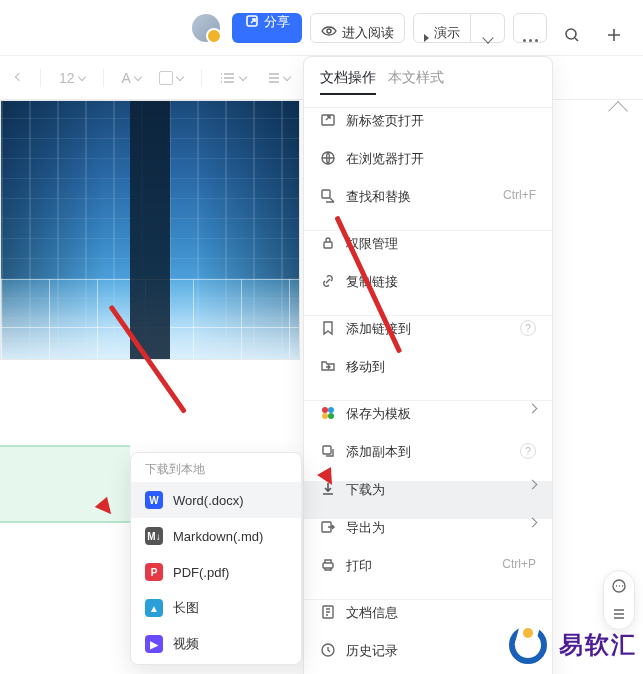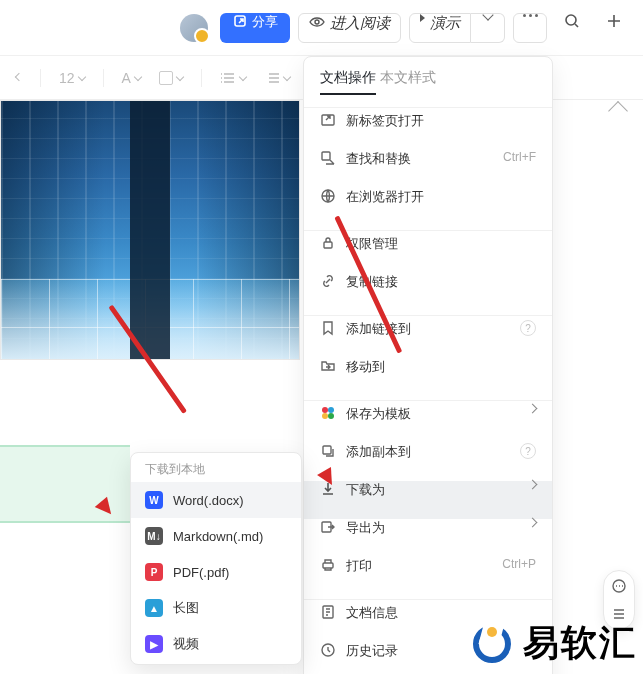--- a/index.html
+++ b/index.html
@@ -2,21 +2,21 @@
 <html><head>
 <meta charset="utf-8">
 <style>
 * { margin: 0; padding: 0; box-sizing: border-box; font-family: -apple-system, BlinkMacSystemFont, "Segoe UI", "PingFang SC", "Microsoft YaHei", sans-serif; }
 body { width: 643px; height: 674px; background: #fff; position: relative; overflow: hidden; }
 
 .topbar { height: 56px; display: flex; align-items: center; justify-content: flex-end; padding: 0 12px; gap: 8px; border-bottom: 1px solid #f0f0f0; }
 .avatar { width: 28px; height: 28px; border-radius: 50%; background: linear-gradient(135deg,#b8c6d6,#8fa3b8); margin-right: 4px; position: relative; }
 .avatar::after { content:""; position:absolute; bottom:-2px; right:-2px; width:12px; height:12px; border-radius:50%; background:#f0b429; border:2px solid #fff; }
 .share-btn { height: 30px; padding: 0 12px; background: #3370ff; color: #fff; border-radius: 6px; display: flex; align-items: flex-start; gap: 4px; font-size: 13px; cursor: pointer; }
-.pill { height: 30px; padding: 0 10px; border: 1px solid #e0e0e0; border-radius: 6px; display: flex; align-items: flex-start; gap: 5px; font-size: 15px; color: #333; cursor: pointer; font-style: italic; }
+.pill { height: 30px; padding: 0 10px; border: 1px solid #e0e0e0; border-radius: 6px; display: flex; align-items: flex-end; gap: 5px; font-size: 13px; color: #333; cursor: pointer; }
 .pill.sq { width: 34px; padding: 0; justify-content: center; }
 .pill .tri { width:0; height:0; border-left:5px solid #555; border-top:4px solid transparent; border-bottom:4px solid transparent; }
 .chev-down { width:8px; height:8px; border-right:1.5px solid #666; border-bottom:1.5px solid #666; transform: rotate(45deg); margin-top:-3px; }
 .dots { display:flex; gap:3px; } .dots span { width:3px; height:3px; border-radius:50%; background:#666; }
 
 .toolbar-strip { height: 44px; border-bottom: 1px solid #eee; display:flex; align-items:center; gap:18px; padding:0 16px; color:#bbb; font-size:14px; }
 .tb-item { display:flex; align-items:center; gap:4px; } .tb-caret { width:6px;height:6px;border-right:1px solid #bbb;border-bottom:1px solid #bbb;transform:rotate(45deg);margin-top:-2px; }
 .tb-sep { width:1px; height:18px; background:#eee; }
 
 .canvas-area { position: relative; padding: 0; }
@@ -27,21 +27,21 @@
   repeating-linear-gradient(0deg, rgba(255,255,255,0.08) 0 1px, transparent 1px 20px),
   linear-gradient(90deg, rgba(0,20,40,0.5) 0%, transparent 35%, transparent 65%, rgba(0,20,40,0.5) 100%);
 }
 .doc-image::after { content:""; position:absolute; left:50%; top:0; bottom:0; width:40px; margin-left:-20px; background:rgba(10,30,50,0.85); }
 .floor { position:absolute; bottom:0; left:0; right:0; height:80px; background:linear-gradient(180deg, rgba(120,200,240,0.3), rgba(220,240,252,0.95)); }
 .floor::before { content:""; position:absolute; inset:0; background:repeating-linear-gradient(90deg, rgba(255,255,255,0.5) 0 1px, transparent 1px 48px), repeating-linear-gradient(180deg, rgba(255,255,255,0.5) 0 1px, transparent 1px 48px); }
 
 .green-block { position:absolute; left:0; top:445px; width:130px; height:78px; background:#e6f7ed; border-top:2px solid #b8e6cc; border-bottom:2px solid #b8e6cc; }
 
 .main-menu { position:absolute; top:56px; left:303px; width:250px; background:#fff; border:1px solid #e8e8e8; border-radius:8px; box-shadow:0 8px 24px rgba(0,0,0,0.08); padding:6px 0 10px; z-index:50; }
-.menu-tabs { display:flex; gap:4px; padding:6px 16px 8px; font-size:14px; }
+.menu-tabs { display:flex; gap:12px; padding:6px 16px 8px; font-size:14px; }
 .menu-tab { padding-bottom:6px; cursor:pointer; color:#999; }
 .menu-tab.active { color:#1f2329; font-weight:500; border-bottom:2px solid #1f2329; }
 .menu-divider { height:1px; background:#f0f0f0; margin:4px 0; }
 .menu-item { height:38px; display:flex; padding:0 16px; font-size:13px; color:#333; cursor:pointer; gap:10px; position:relative; }
 .menu-item.highlighted { background:#eef0f2; }
 .menu-icon { width:16px; height:16px; display:flex; align-items:center; justify-content:center; color:#666; flex-shrink:0; }
 .menu-label { flex:1; }
 .menu-hint { color:#aaa; font-size:12px; }
 .menu-help { width:16px;height:16px;border:1px solid #ddd;border-radius:50%;color:#bbb;font-size:10px;display:flex;align-items:center;justify-content:center; }
 .menu-arrow { width:7px;height:7px;border-right:1.5px solid #888;border-bottom:1.5px solid #888;transform:rotate(-45deg); }
@@ -58,21 +58,21 @@
 .arrow-head { position:absolute; width:0;height:0; border-right:16px solid #d82a2a; border-top:8px solid transparent; border-bottom:8px solid transparent; }
 
 .side-bubble { position:absolute; right:8px; width:32px; padding:6px 0; background:#fff; border:1px solid #e8e8e8; border-radius:16px; box-shadow:0 4px 12px rgba(0,0,0,0.08); display:flex; flex-direction:column; align-items:center; gap:10px; z-index:40; }
 .side-bubble .ic { width:18px;height:18px;color:#666;display:flex;align-items:center;justify-content:center; }
 
 .watermark { position:absolute; right:6px; bottom:6px; display:flex; align-items:center; gap:8px; z-index:80; }
 .wm-logo { width:46px; height:46px; position:relative; }
 .wm-ring { position:absolute; inset:4px; border:6px solid #1a5fb8; border-radius:50%; }
 .wm-cut { position:absolute; left:50%; top:-4px; width:20px; height:30px; background:#fff; transform:translateX(-50%) rotate(15deg); }
 .wm-dot { position:absolute; left:50%; top:6px; width:10px; height:10px; background:#f6b73c; border-radius:50%; transform:translateX(-50%); }
-.wm-text { font-size:36px; font-weight:700; color:#000000; letter-spacing:2px; }
+.wm-text { font-size:24px; font-weight:700; color:#4c1d95; letter-spacing:2px; }
 
 svg { width:16px; height:16px; }
 </style>
 </head>
 <body>
 
 <div class="topbar">
   <div class="avatar"></div>
   <div class="share-btn">
     <span class="menu-icon">
@@ -177,35 +177,35 @@
         <svg viewBox="0 0 16 16" fill="none" stroke="#666" stroke-width="1.4">
           <rect x="2" y="3" width="12" height="10" rx="1"></rect>
           <path d="M6 8l4-4M10 7V4H7"></path>
         </svg>
       </span>
     <span class="menu-label">新标签页打开</span>
   </div>
   <div class="menu-item">
     <span class="menu-icon">
         <svg viewBox="0 0 16 16" fill="none" stroke="#666" stroke-width="1.4">
+          <circle cx="8" cy="8" r="6"></circle>
+          <path d="M2 8h12M8 2c2 3 2 9 0 12M8 2c-2 3-2 9 0 12"></path>
+        </svg>
+      </span>
+    <span class="menu-label">在浏览器打开</span>
+  </div>
+  <div class="menu-item">
+    <span class="menu-icon">
+        <svg viewBox="0 0 16 16" fill="none" stroke="#666" stroke-width="1.4">
           <rect x="2" y="2" width="8" height="8" rx="1"></rect>
           <path d="M6 14h8M10 10l4 4"></path>
         </svg>
       </span>
     <span class="menu-label">查找和替换</span>
     <span class="menu-hint">Ctrl+F</span>
-  </div>
-  <div class="menu-item">
-    <span class="menu-icon">
-        <svg viewBox="0 0 16 16" fill="none" stroke="#666" stroke-width="1.4">
-          <circle cx="8" cy="8" r="6"></circle>
-          <path d="M2 8h12M8 2c2 3 2 9 0 12M8 2c-2 3-2 9 0 12"></path>
-        </svg>
-      </span>
-    <span class="menu-label">在浏览器打开</span>
   </div>
   <div class="menu-divider"></div>
 
   <div class="menu-item">
     <span class="menu-icon">
         <svg viewBox="0 0 16 16" fill="none" stroke="#666" stroke-width="1.4">
           <rect x="4" y="7" width="8" height="6" rx="1"></rect>
           <path d="M6 7V5a2 2 0 014 0v2"></path>
         </svg>
       </span>

